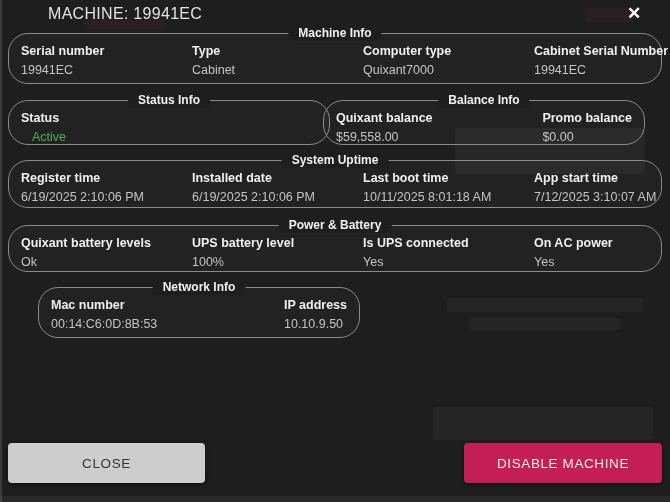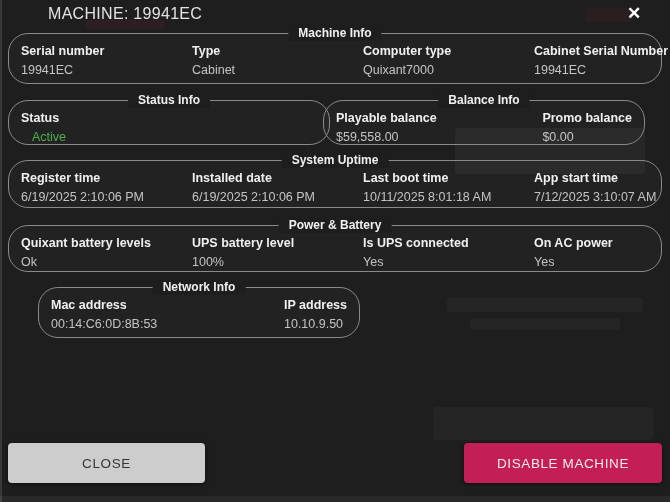--- a/index.html
+++ b/index.html
@@ -146,21 +146,21 @@
         <div class="lbl">Status</div>
         <div class="val active">Active</div>
       </div>
     </div>
   </div>
 
   <div class="fbox fs-balance">
     <span class="legend">Balance Info</span>
     <div class="flexsb">
       <div class="field">
-        <div class="lbl">Playable balance</div>
+        <div class="lbl">Quixant balance</div>
         <div class="val">$59,558.00</div>
       </div>
       <div class="field">
         <div class="lbl">Promo balance</div>
         <div class="val">$0.00</div>
       </div>
     </div>
   </div>
 
   <div class="fbox fs-uptime">
@@ -204,21 +204,21 @@
         <div class="lbl">On AC power</div>
         <div class="val">Yes</div>
       </div>
     </div>
   </div>
 
   <div class="fbox fs-network">
     <span class="legend">Network Info</span>
     <div class="flexsb">
       <div class="field">
-        <div class="lbl">Mac address</div>
+        <div class="lbl">Mac number</div>
         <div class="val">00:14:C6:0D:8B:53</div>
       </div>
       <div class="field">
         <div class="lbl">IP address</div>
         <div class="val">10.10.9.50</div>
       </div>
     </div>
   </div>
 
   <button class="action-btn btn-close">CLOSE</button>

